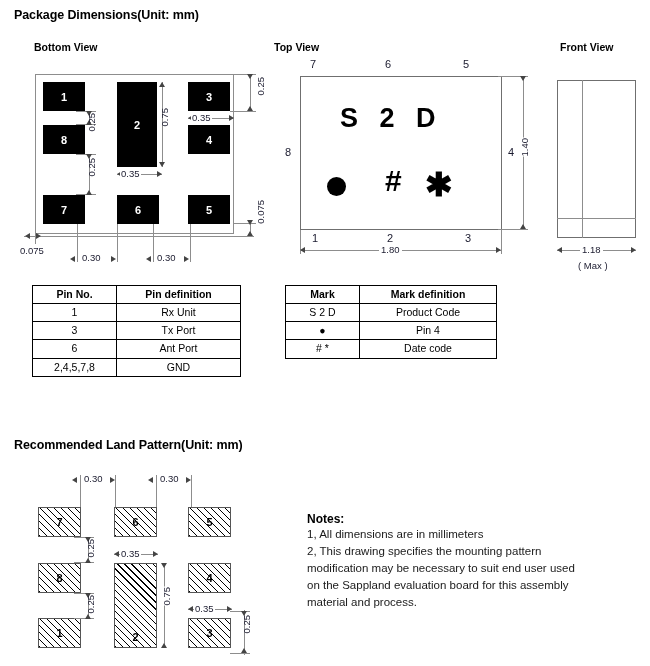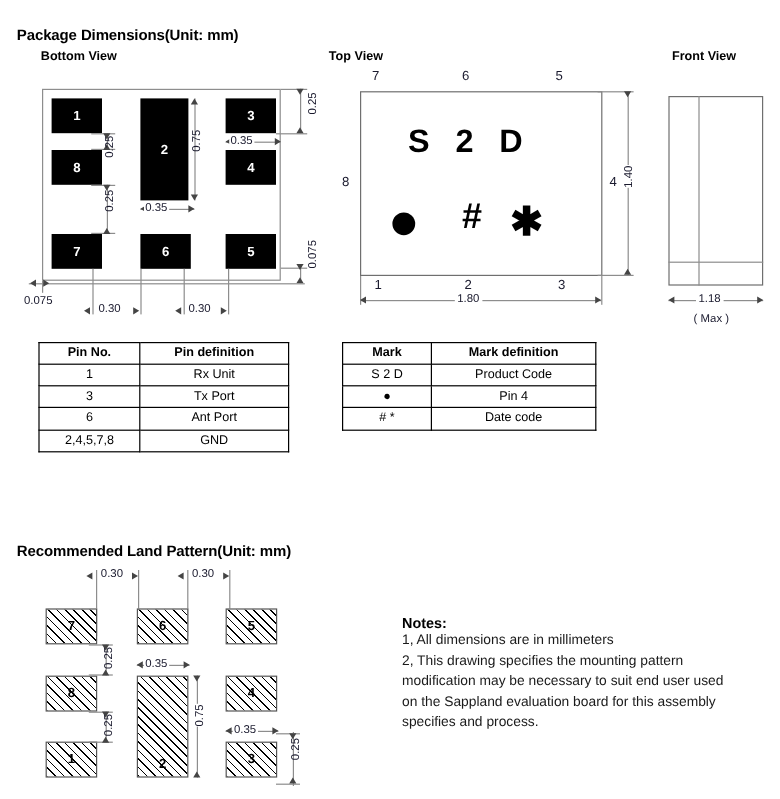--- a/index.html
+++ b/index.html
@@ -13,21 +13,20 @@
   }
   #root { position: relative; width: 650px; height: 666px; }
 
   .abs { position: absolute; }
 
   .sect-title {
     font-size: 12.5px;
     font-weight: bold;
     letter-spacing: -0.1px;
     white-space: nowrap;
-    margin-top: 14px;
   }
   .view-title {
     font-size: 10.5px;
     font-weight: bold;
     white-space: nowrap;
   }
 
   
   .pad-black {
     background: #000000;
@@ -381,24 +380,24 @@
     <div class="abs dim-txt" style="left:184px; top:138px; background:#fff; padding:0 1px;">0.35</div>
 
     <div class="abs vline" style="left:234px; top:145px; height:45px;"></div>
     <div class="abs hline" style="left:220px; top:146px; width:20px;"></div>
     <div class="abs hline" style="left:220px; top:188px; width:20px;"></div>
     <div class="arr-d" style="left:231px; top:146px;"></div>
     <div class="arr-u" style="left:231px; top:183px;"></div>
     <div class="abs dim-txt-v" style="left:231px; top:150px;">0.25</div>
   </div>
 
-  <div class="abs" style="left:335px; top:512px; width:310px;">
+  <div class="abs" style="left:307px; top:512px; width:310px;">
     <div class="notes-title">Notes:</div>
     <div class="notes-body">
       <div>1, All dimensions are in millimeters</div>
       <div>2, This drawing specifies the mounting pattern</div>
       <div>modification may be necessary to suit end user used</div>
       <div>on the Sappland evaluation board for this assembly</div>
-      <div>specifies and process.</div>
+      <div>material and process.</div>
     </div>
   </div>
 
 </div>
 
 </body></html>

